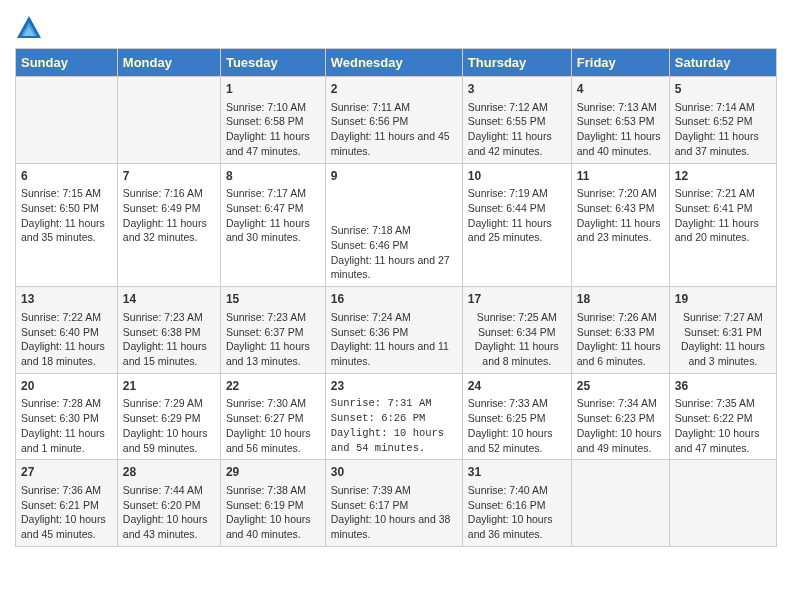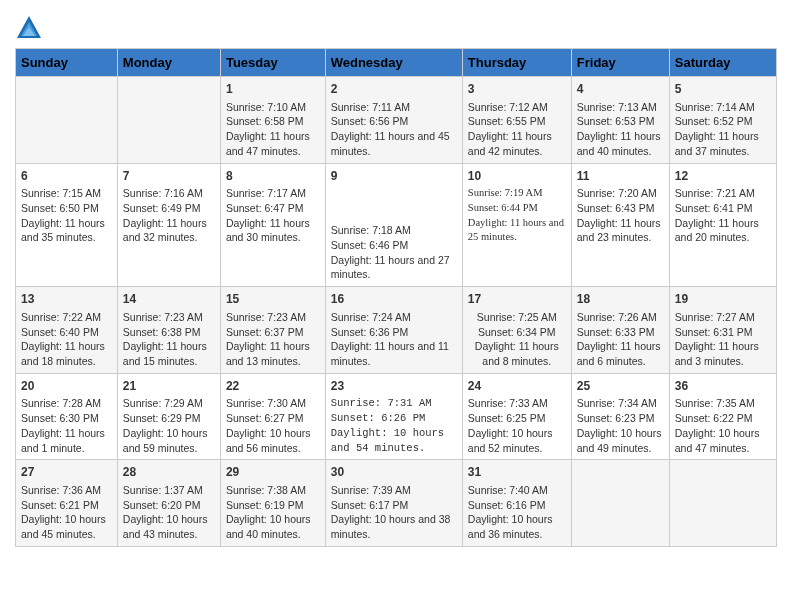--- a/index.html
+++ b/index.html
@@ -59,21 +59,21 @@
       color: #555;
       margin-top: 2px;
     }
     table {
       width: 100%;
       border-collapse: collapse;
       font-size: 11px;
     }
     thead tr th {
       background-color: #3a7bc8;
-      color: #000000;
+      color: #fef9c3;
       padding: 6px 5px;
       text-align: left;
       font-size: 13px;
       font-weight: bold;
       border: 1px solid #ccc;
     }
     tbody tr td {
       border: 1px solid #ccc;
       vertical-align: top;
       padding: 4px 5px;
@@ -189,21 +189,21 @@
 Daylight: 11 hours and 30 minutes.</div>
           </td>
           <td>
             <span class="day-num">9</span>
             <div class="cell-content" style="white-space: pre-line; margin-top: 39px;">Sunrise: 7:18 AM
 Sunset: 6:46 PM
 Daylight: 11 hours and 27 minutes.</div>
           </td>
           <td>
             <span class="day-num">10</span>
-            <div class="cell-content" style="white-space: pre-line; font-family: Liberation Serif, serif;">Sunrise: 7:19 AM
+            <div class="cell-content" style="white-space: pre-line;">Sunrise: 7:19 AM
 Sunset: 6:44 PM
 Daylight: 11 hours and 25 minutes.</div>
           </td>
           <td>
             <span class="day-num">11</span>
             <div class="cell-content" style="white-space: pre-line;">Sunrise: 7:20 AM
 Sunset: 6:43 PM
 Daylight: 11 hours and 23 minutes.</div>
           </td>
           <td>
@@ -245,21 +245,21 @@
 Daylight: 11 hours and 8 minutes.</div>
           </td>
           <td>
             <span class="day-num">18</span>
             <div class="cell-content" style="white-space: pre-line;">Sunrise: 7:26 AM
 Sunset: 6:33 PM
 Daylight: 11 hours and 6 minutes.</div>
           </td>
           <td>
             <span class="day-num">19</span>
-            <div class="cell-content" style="white-space: pre-line;">Sunrise: 7:27 AM
+            <div class="cell-content" style="white-space: pre-line; text-align: center;">Sunrise: 7:27 AM
 Sunset: 6:31 PM
 Daylight: 11 hours and 3 minutes.</div>
           </td>
         </tr>
         <tr>
           <td>
             <span class="day-num">20</span>
             <div class="cell-content" style="white-space: pre-line;">Sunrise: 7:28 AM
 Sunset: 6:30 PM
 Daylight: 11 hours and 1 minute.</div>
@@ -303,21 +303,21 @@
         </tr>
         <tr>
           <td>
             <span class="day-num">27</span>
             <div class="cell-content" style="white-space: pre-line;">Sunrise: 7:36 AM
 Sunset: 6:21 PM
 Daylight: 10 hours and 45 minutes.</div>
           </td>
           <td>
             <span class="day-num">28</span>
-            <div class="cell-content" style="white-space: pre-line;">Sunrise: 1:37 AM
+            <div class="cell-content" style="white-space: pre-line;">Sunrise: 7:44 AM
 Sunset: 6:20 PM
 Daylight: 10 hours and 43 minutes.</div>
           </td>
           <td>
             <span class="day-num">29</span>
             <div class="cell-content" style="white-space: pre-line;">Sunrise: 7:38 AM
 Sunset: 6:19 PM
 Daylight: 10 hours and 40 minutes.</div>
           </td>
           <td>

